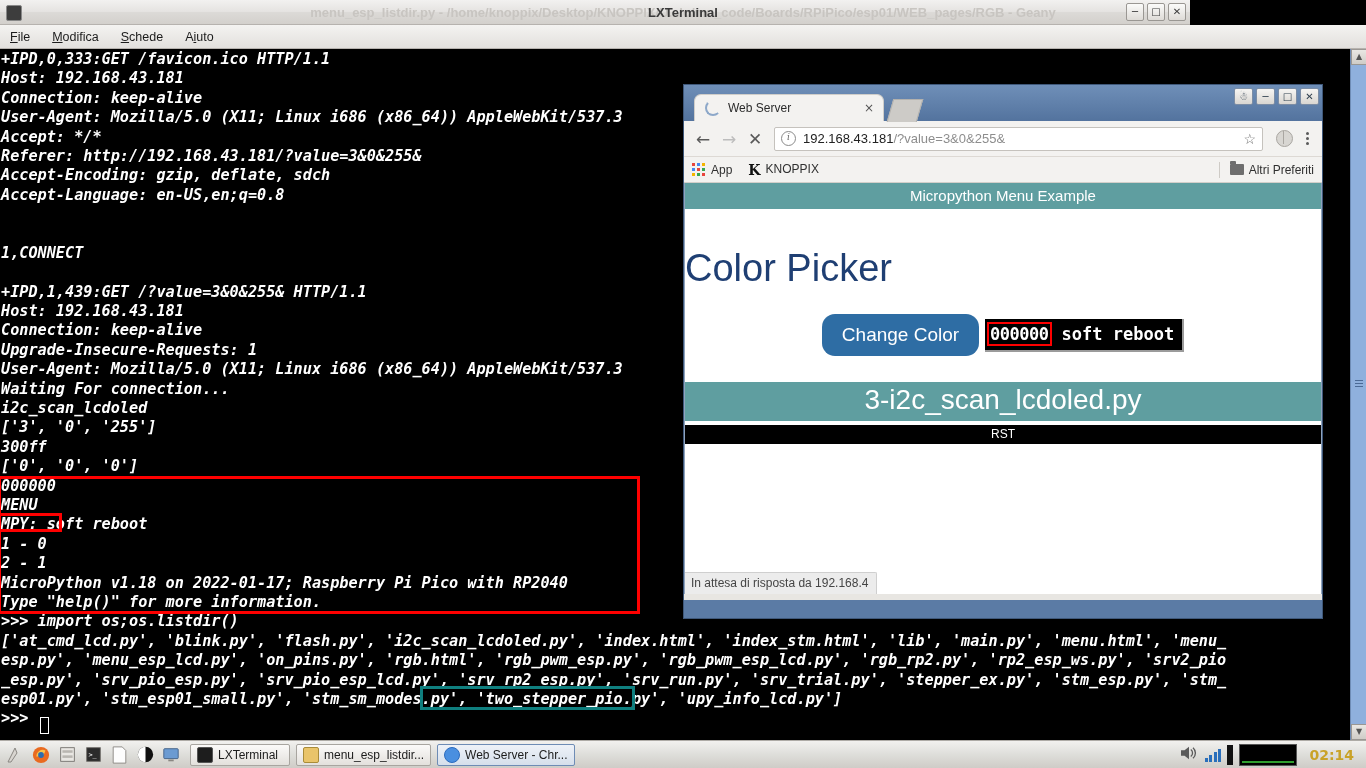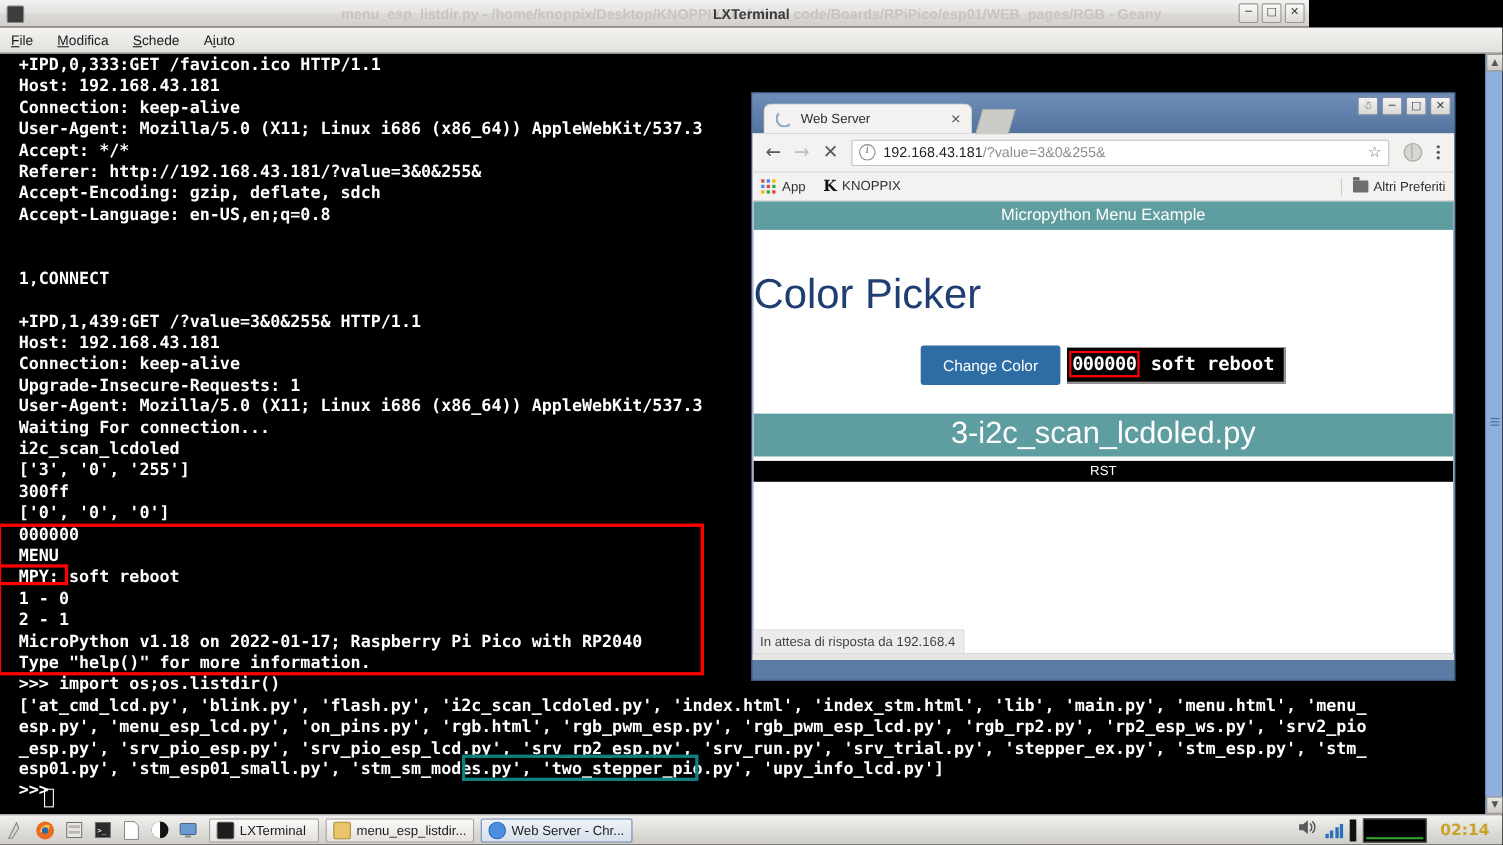--- a/index.html
+++ b/index.html
@@ -50,26 +50,27 @@
     display:flex;align-items:center;padding-left:10px;gap:22px;
   }
   .menubar span{font-size:12.5px;color:#1c1c1c;}
   .menubar u{text-decoration:underline;}
 
   #term-body{
     position:absolute;left:0;top:49px;width:1350px;height:691px;
     background:#000;overflow:hidden;
   }
   .term-text{
-    position:absolute;left:16px;top:0;
+    position:absolute;left:0;top:0;
     font-family:"DejaVu Sans Mono","Liberation Mono",monospace;
     font-size:15.2px;line-height:19.4px;
     color:#ffffff;font-weight:bold;
     white-space:pre;
     padding:1px 0 0 1px;
+    font-style:italic;
   }
   .term-line{height:19.4px;}
   .hl-red-box{
     position:absolute;left:-2px;top:427px;width:642px;height:138px;
     border:3px solid #ff0000;box-sizing:border-box;pointer-events:none;
   }
   .hl-red-small{
     position:absolute;left:-2px;top:464px;width:64px;height:19px;
     border:3px solid #ff0000;box-sizing:border-box;pointer-events:none;
   }
@@ -196,22 +197,22 @@
     padding:4px 0 5px;font-family:"Liberation Sans",sans-serif;
   }
   .page-h1{
     color:#1f3f73;font-size:38px;font-weight:normal;
     margin:38px 0 0;font-family:"Liberation Sans",sans-serif;
   }
   .page-ctrls{
     display:flex;align-items:center;justify-content:center;gap:0px;margin-top:24px;
   }
   .btn-change{
-    background:#2e6da4;color:#fff;font-size:14px;border:none;
-    padding:10px 20px;border-radius:3px;font-family:"Liberation Sans",sans-serif;
+    background:#2e6da4;color:#fff;font-size:19px;border:none;
+    padding:10px 20px;border-radius:13px;font-family:"Liberation Sans",sans-serif;
   }
   .paste-overlay{
     margin-left:6px;background:#000;color:#fff;
     font-family:"DejaVu Sans Mono",monospace;font-weight:bold;font-size:17px;
     padding:3px 8px 4px 2px;display:flex;align-items:center;
     border-right:2px solid #9b9b9b;border-bottom:2px solid #9b9b9b;
   }
   .paste-overlay .boxed{
     border:2.5px solid #ff0000;padding:0 1px;margin-right:10px;display:inline-block;
     letter-spacing:-0.5px;

